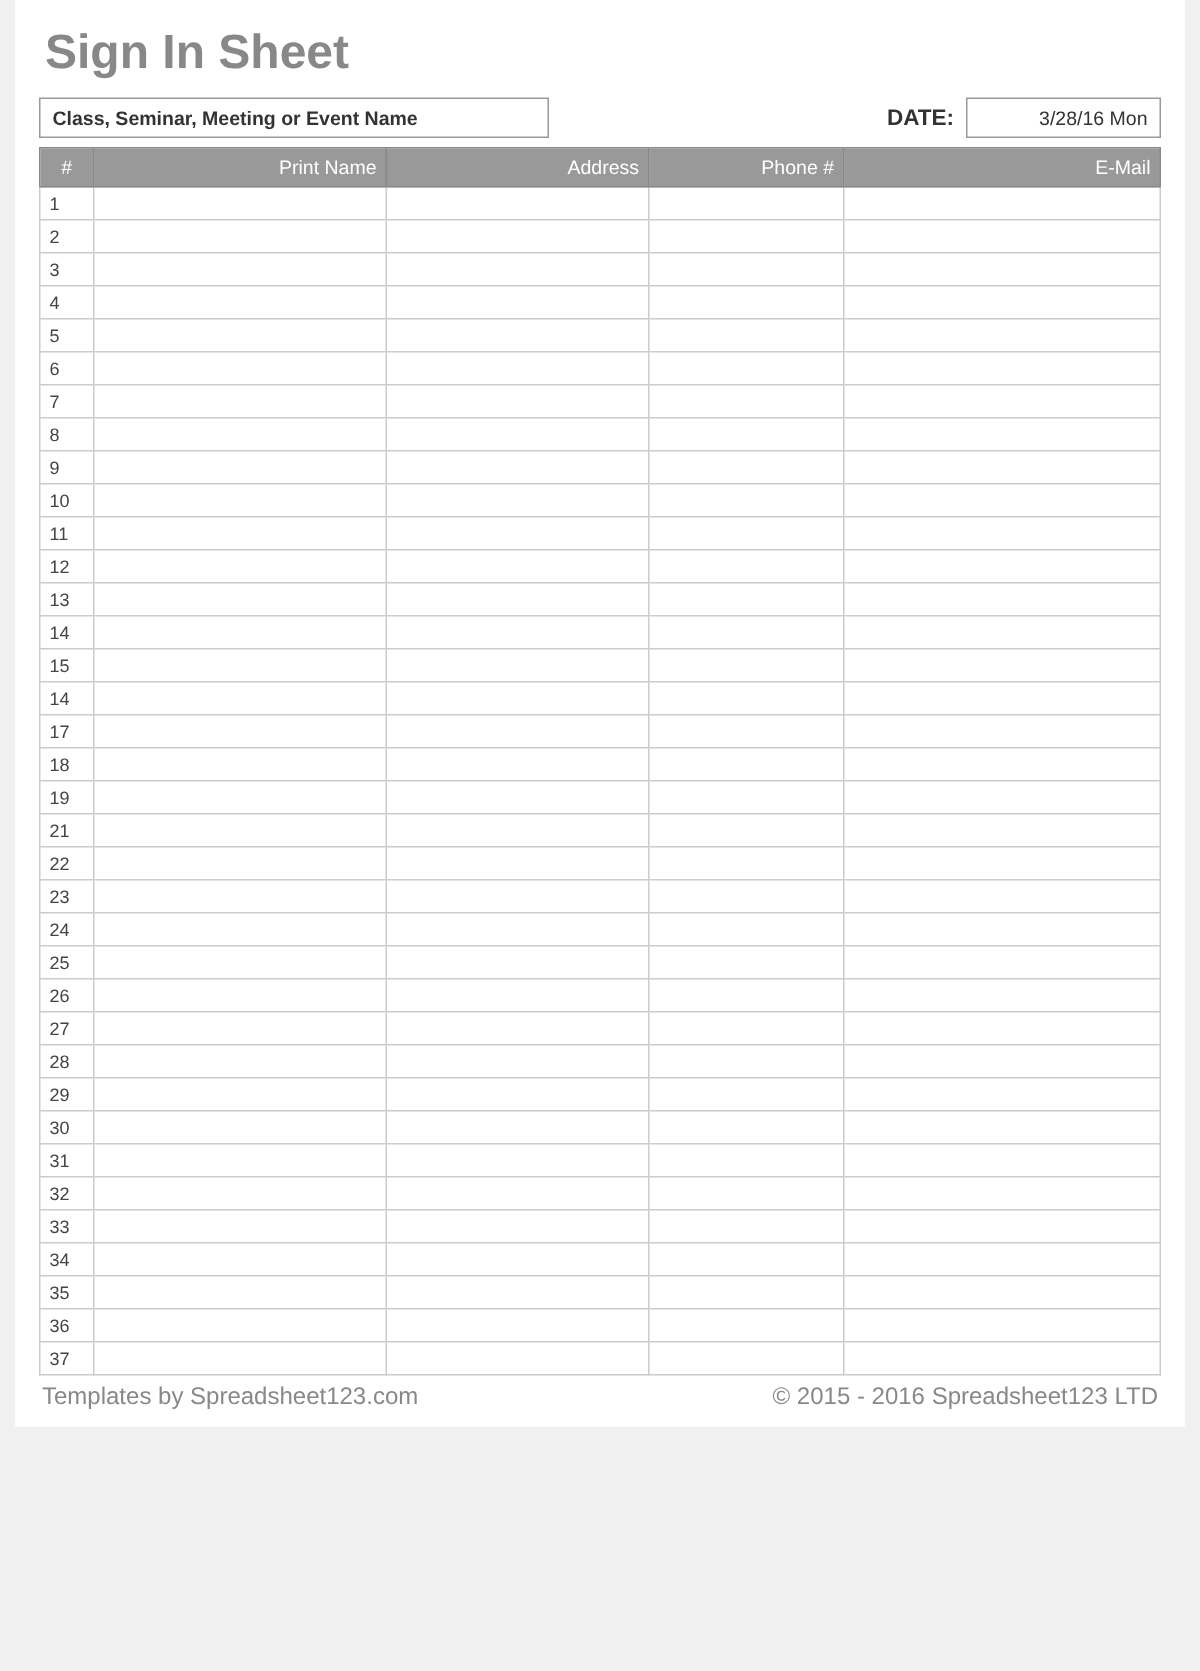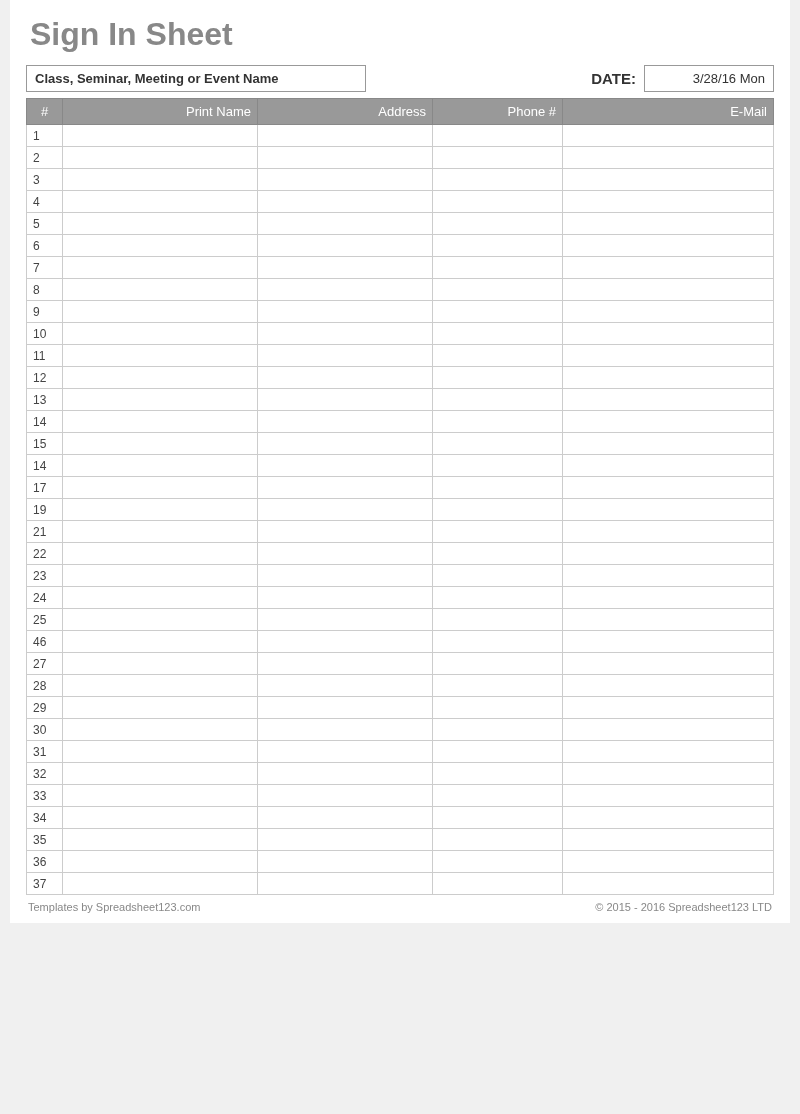--- a/index.html
+++ b/index.html
@@ -122,21 +122,21 @@
     }
 
     .sign-in-table tbody tr:nth-child(odd) {
       background: #fff;
     }
 
     .footer {
       display: flex;
       justify-content: space-between;
       margin-top: 6px;
-      font-size: 11px;
+      font-size: 16px;
       color: #888;
       padding: 0 2px;
     }
   </style>
 </head>
 <body>
 
 <div class="page">
 
   <div class="page-title">Sign In Sheet</div>
@@ -271,20 +271,27 @@
           <td></td>
         </tr>
         <tr>
           <td class="col-num">17</td>
           <td></td>
           <td></td>
           <td></td>
           <td></td>
         </tr>
         <tr>
+          <td class="col-num">18</td>
+          <td></td>
+          <td></td>
+          <td></td>
+          <td></td>
+        </tr>
+        <tr>
           <td class="col-num">19</td>
           <td></td>
           <td></td>
           <td></td>
           <td></td>
         </tr>
         <tr>
           <td class="col-num">21</td>
           <td></td>
           <td></td>
@@ -313,21 +320,21 @@
           <td></td>
         </tr>
         <tr>
           <td class="col-num">25</td>
           <td></td>
           <td></td>
           <td></td>
           <td></td>
         </tr>
         <tr>
-          <td class="col-num">46</td>
+          <td class="col-num">26</td>
           <td></td>
           <td></td>
           <td></td>
           <td></td>
         </tr>
         <tr>
           <td class="col-num">27</td>
           <td></td>
           <td></td>
           <td></td>

